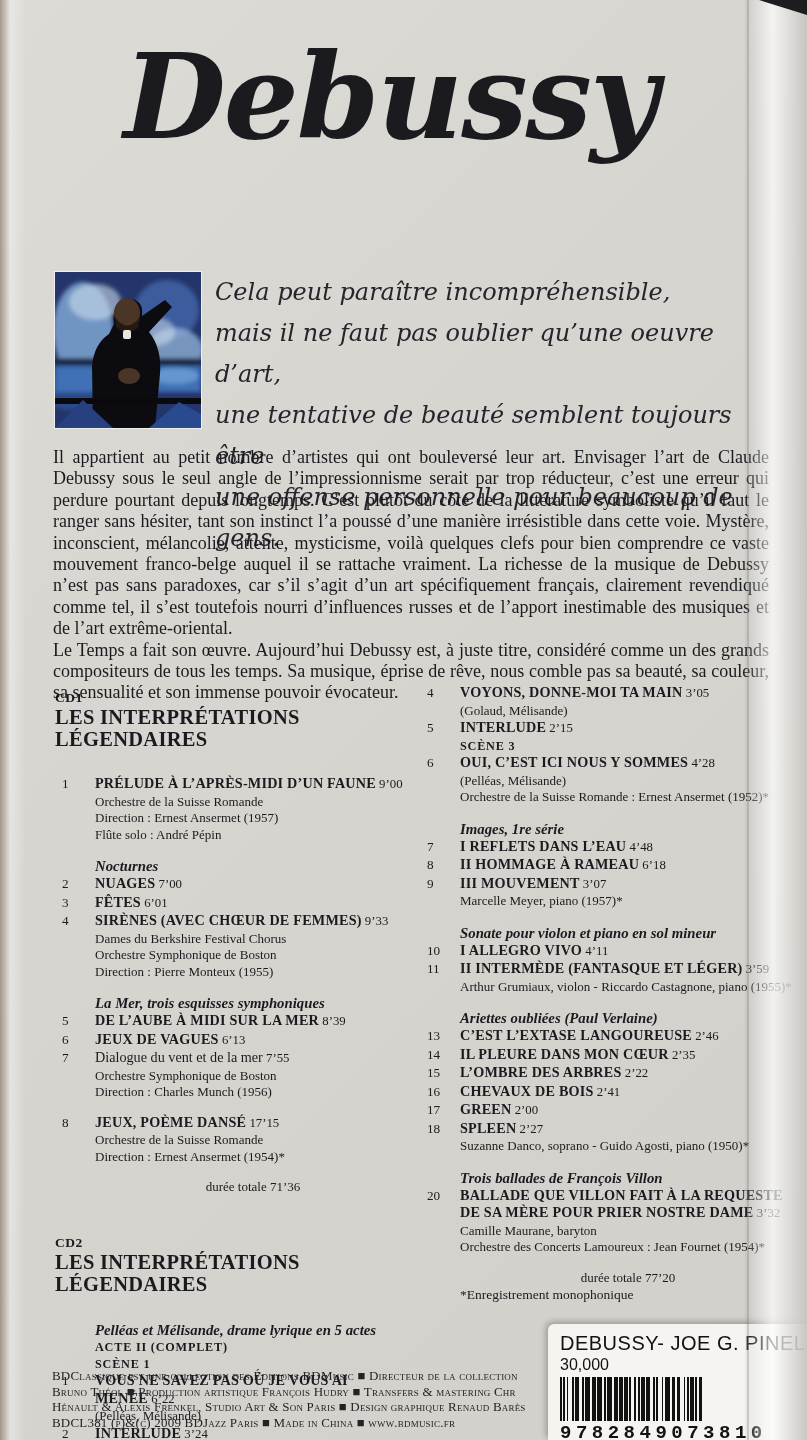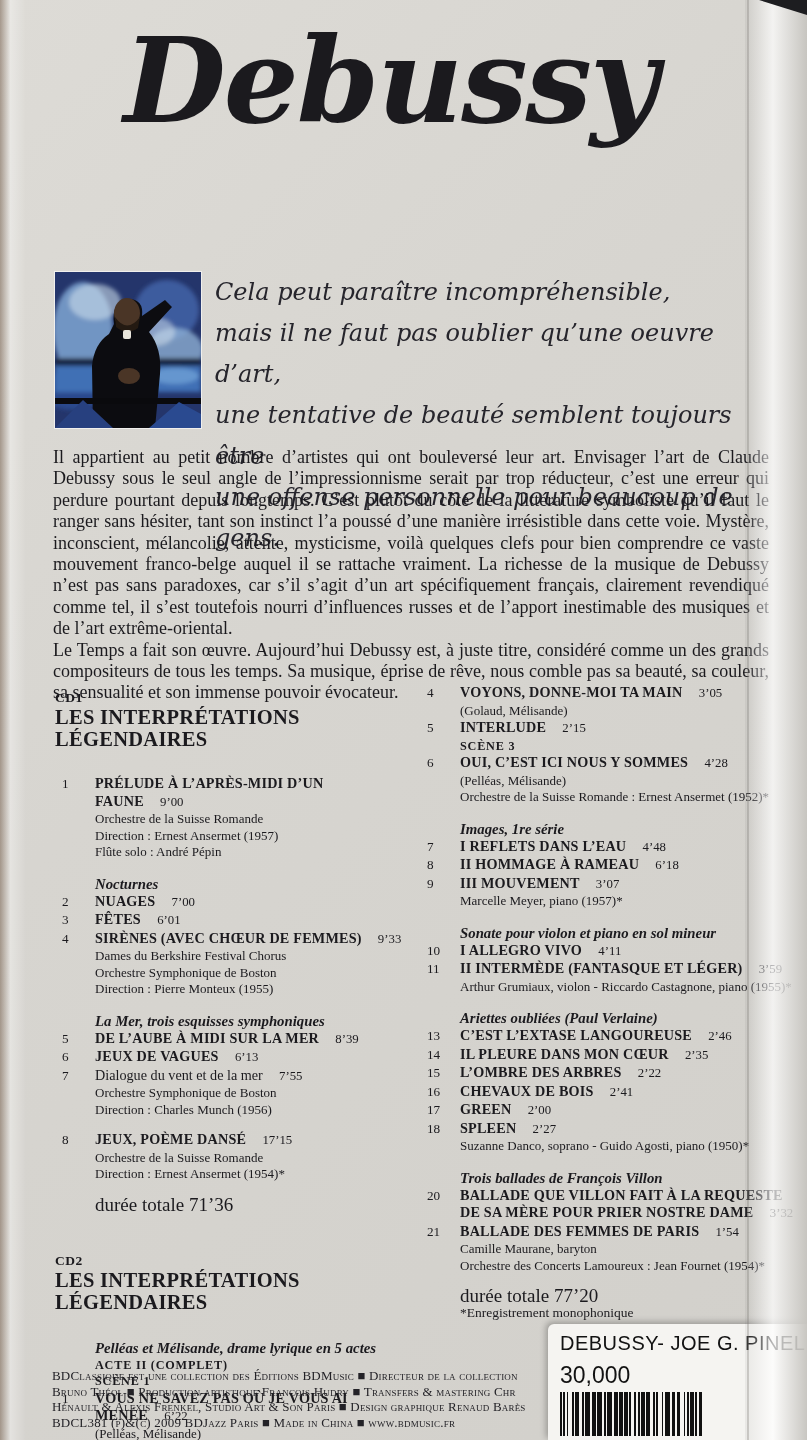--- a/index.html
+++ b/index.html
@@ -14,21 +14,21 @@
     background:linear-gradient(90deg,rgba(120,98,80,.55),rgba(255,255,255,.35) 40%,rgba(255,255,255,0));
     pointer-events:none;}
   .edge-right{position:absolute;right:0;top:0;width:62px;height:100%;
     background:linear-gradient(90deg,rgba(0,0,0,.05),rgba(255,255,255,.7) 45%,rgba(198,196,191,.95));
     pointer-events:none;}
   .edge-line{position:absolute;right:58px;top:0;width:2px;height:100%;background:rgba(115,112,106,.30);pointer-events:none;}
   .corner-dark{position:absolute;top:0;right:0;width:48px;height:15px;background:#1d1d20;
     clip-path:polygon(100% 0,100% 100%,0 0);pointer-events:none;}
   
   .title{
-    position:absolute;top:4px;left:0;width:780px;text-align:center;
+    position:absolute;top:20px;left:0;width:780px;text-align:center;
     font-family:"DejaVu Serif", serif;font-style:italic;font-weight:700;
     font-size:118px;letter-spacing:-2px;line-height:1.3;
   }
   .authors{
     position:absolute;top:205px;left:0;width:780px;text-align:center;
     font-variant:small-caps;font-weight:700;font-size:28px;letter-spacing:1.5px;
   }
   
   .quote-section{position:absolute;top:272px;left:55px;width:712px;display:flex;gap:14px;}
   .portrait{width:146px;height:156px;flex:0 0 auto;box-shadow:0 0 0 1px rgba(255,255,255,.6);}
@@ -41,43 +41,43 @@
   .col-left{left:55px;width:356px;}
   .col-right{left:420px;width:376px;}
   .cd-block{margin-bottom:34px;}
   .cd-head{display:flex;margin-bottom:12px;flex-direction:column;}
   .cd-label{font-weight:700;font-size:13.5px;width:40px;flex:0 0 auto;padding-top:6px;letter-spacing:.5px;}
   .cd-title{font-weight:700;font-size:20.5px;line-height:22px;letter-spacing:.3px;}
   .trk{position:relative;padding-left:40px;font-size:14.2px;line-height:17.5px;}
   .trk .num{position:absolute;left:7px;top:0;font-size:13.2px;}
   .trk .ttl{font-weight:700;letter-spacing:.2px;}
   .trk.plain .ttl{font-weight:400;letter-spacing:0;}
-  .trk .dur{font-weight:400;font-size:12.8px;margin-left:13px;}
+  .trk .dur{font-weight:400;font-size:12.8px;}
   .credit{padding-left:40px;font-size:13px;line-height:16.5px;}
   .sec-italic{padding-left:40px;font-style:italic;font-weight:700;font-size:14.8px;line-height:18px;margin-top:1px;}
   .sec-caps{padding-left:40px;font-size:12.2px;font-weight:600;letter-spacing:.8px;line-height:16.5px;}
-  .total{padding-left:40px;font-size:19px;line-height:17px;}
+  .total{padding-left:40px;font-size:13px;line-height:17px;text-align:center;}
   .note{padding-left:40px;font-size:13.5px;line-height:17px;}
   .gap{height:13px;}
   
   .credits{position:absolute;left:52px;top:1368px;width:512px;}
   .credit-line{
     font-variant:small-caps;font-weight:400;font-size:13px;line-height:15.5px;
     letter-spacing:.2px;white-space:nowrap;overflow:hidden;color:#232227;
   }
   
   .sticker{
     position:absolute;left:548px;top:1324px;width:259px;height:116px;
     background:#f5f4f1;border-radius:6px 0 0 0;
     box-shadow:-2px -2px 6px rgba(0,0,0,.28);
     padding:8px 0 0 12px;box-sizing:border-box;overflow:hidden;
     font-family:"Liberation Sans", sans-serif;color:#121212;
   }
   .sticker-line1{font-size:20px;letter-spacing:.5px;white-space:nowrap;}
-  .sticker-line2{font-size:23px;margin-top:7px;}
+  .sticker-line2{font-size:16px;margin-top:1px;}
   .barcode{height:44px;margin-top:3px;width:232px;display:flex;align-items:stretch;overflow:hidden;}
   .barcode .bar{background:#111;height:100%;flex:0 0 auto;}
   .barcode .sp{height:100%;flex:0 0 auto;}
   .ean{font-family:"Liberation Mono", monospace;font-weight:700;font-size:19px;letter-spacing:4.5px;margin-top:1px;white-space:nowrap;}
 </style>
 </head>
 <body>
 
 <div class="sheet">
 
@@ -199,21 +199,20 @@
         <div class="trk"><span class="num">13</span><span class="ttl">C’EST L’EXTASE LANGOUREUSE</span><span class="dur">&nbsp;2’46</span></div>
         <div class="trk"><span class="num">14</span><span class="ttl">IL PLEURE DANS MON CŒUR</span><span class="dur">&nbsp;2’35</span></div>
         <div class="trk"><span class="num">15</span><span class="ttl">L’OMBRE DES ARBRES</span><span class="dur">&nbsp;2’22</span></div>
         <div class="trk"><span class="num">16</span><span class="ttl">CHEVAUX DE BOIS</span><span class="dur">&nbsp;2’41</span></div>
         <div class="trk"><span class="num">17</span><span class="ttl">GREEN</span><span class="dur">&nbsp;2’00</span></div>
         <div class="trk"><span class="num">18</span><span class="ttl">SPLEEN</span><span class="dur">&nbsp;2’27</span></div>
         <div class="credit">Suzanne Danco, soprano - Guido Agosti, piano (1950)*</div>
         <div class="gap"></div>
         <div class="sec-italic">Trois ballades de François Villon</div>
         <div class="trk"><span class="num">20</span><span class="ttl">BALLADE QUE VILLON FAIT À LA REQUESTE DE SA MÈRE POUR PRIER NOSTRE DAME</span><span class="dur">&nbsp;3’32</span></div>
-        <div class="trk"><span class="num">21</span><span class="ttl">BALLADE DES FEMMES DE PARIS</span><span class="dur">&nbsp;1’54</span></div>
         <div class="credit">Camille Maurane, baryton</div>
         <div class="credit">Orchestre des Concerts Lamoureux : Jean Fournet (1954)*</div>
         <div class="gap"></div>
         <div class="total">durée totale 77’20</div>
         <div class="note">*Enregistrement monophonique</div>
       </div>
     </div>
 
   <div class="credits">
       <div class="credit-line">BDClassique est une collection des Éditions BDMusic ■ Directeur de la collection</div>

